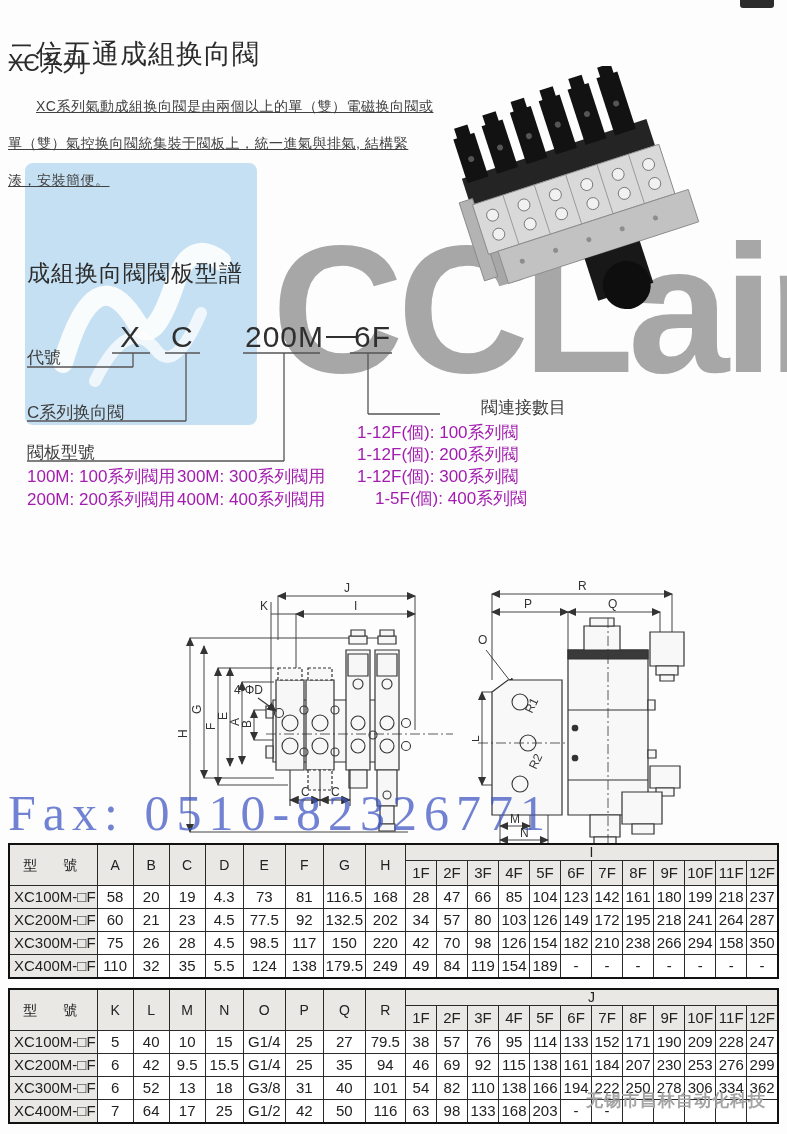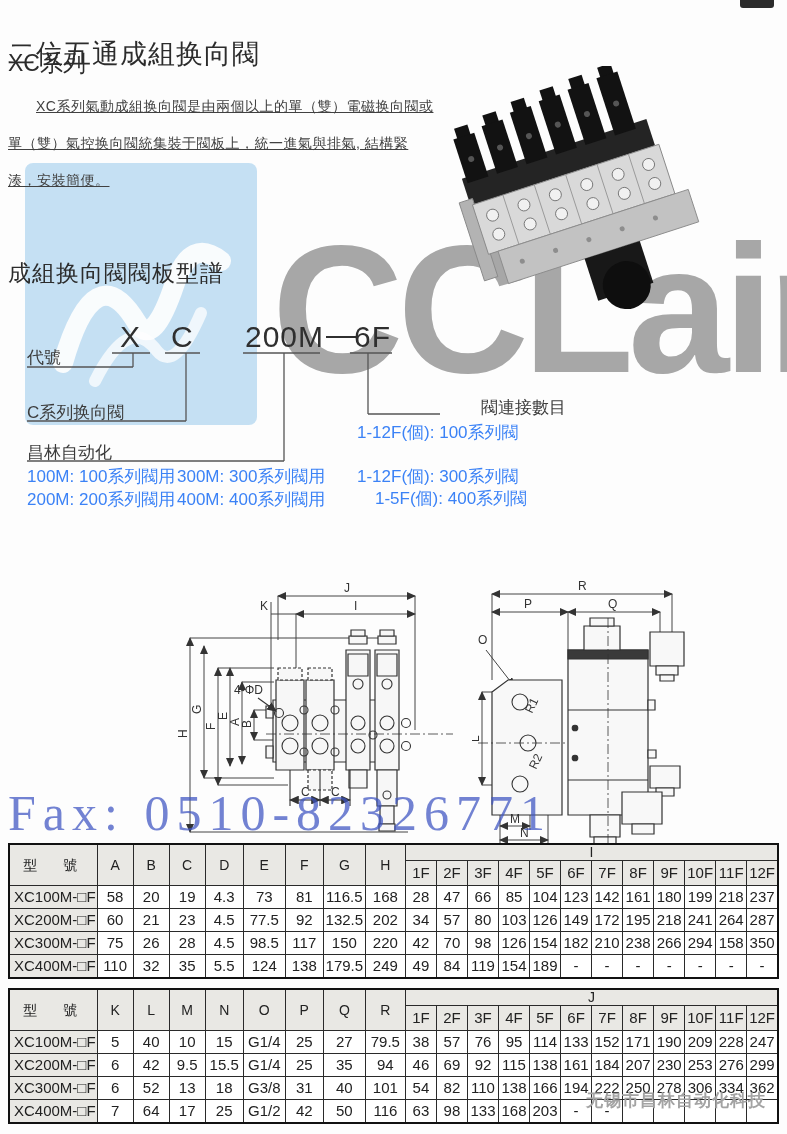--- a/index.html
+++ b/index.html
@@ -16,28 +16,28 @@
   .wm-cn{left:6px;top:398px;font-size:142px;font-weight:bold;color:#989898;opacity:.8;letter-spacing:6px;white-space:nowrap;z-index:1;line-height:1;text-shadow:0 4px 0 rgba(90,110,200,.22);}
   .wm-tel{left:8px;top:688px;font-size:50px;font-family:"Liberation Serif",serif;color:#3d54c2;opacity:.72;letter-spacing:7px;white-space:nowrap;z-index:6;}
   .wm-fax{left:8px;top:784px;font-size:50px;font-family:Liberation Serif, serif;color:#3d54c2;opacity:.72;letter-spacing:7px;white-space:nowrap;z-index:6;}
   .wm-footer{left:586px;top:1089px;font-size:17px;font-weight:bold;color:#a3a3a3;z-index:6;letter-spacing:1px;}
   .corner-frag{left:740px;top:0;width:34px;height:8px;background:#2c2c2c;border-radius:0 0 3px 3px;z-index:2;}
 
   
   .title{left:8px;top:12px;font-size:27px;color:#2c2c2c;letter-spacing:1px;z-index:3;margin-top:24px;}
   .series{left:8px;top:48px;font-size:23px;color:#2c2c2c;z-index:3;}
   .intro{left:8px;top:88px;width:428px;font-size:14px;line-height:37px;color:#414141;text-indent:2em;z-index:3;letter-spacing:.5px;text-decoration:underline;}
-  .sec-head{font-size:23px;color:#2c2c2c;z-index:3;letter-spacing:1px;}
+  .sec-head{font-size:23px;color:#2c2c2c;z-index:3;letter-spacing:1px;margin-left:19px;}
   .spec-head{left:8px;top:258px;}
   .dim-head{left:8px;top:546px;}
 
   
   .code{font-size:30px;color:#2f2f2f;z-index:3;letter-spacing:1px;}
   .spec-label{font-size:17px;color:#3c3c3c;z-index:3;}
-  .spec-opt{font-size:17px;color:#3b82f6;z-index:3;white-space:nowrap;}
+  .spec-opt{font-size:17px;color:#a21caf;z-index:3;white-space:nowrap;}
   svg text{font-family:"Liberation Sans",sans-serif;fill:#333;font-size:12px;}
   .spec-lines{left:0;top:300px;z-index:3;}
 
   
   .draw{z-index:4;}
   .draw line,.draw path,.draw rect,.draw circle,.draw polygon{vector-effect:non-scaling-stroke;}
 
   
   table.dim{position:absolute;left:8px;width:771px;border-collapse:collapse;table-layout:fixed;z-index:5;background:#fff;font-size:15px;color:#222;}
   #dim-table-1{top:843px;}
@@ -143,27 +143,28 @@
 
   <div class="abs sec-head spec-head">成組换向閥閥板型譜</div>
   <div class="abs code" style="left:120px;top:320px;">X</div>
   <div class="abs code" style="left:171px;top:320px;">C</div>
   <div class="abs code" style="left:245px;top:320px;">200M</div>
   <div class="abs code" style="left:326px;top:318px;">—</div>
   <div class="abs code" style="left:354px;top:320px;">6F</div>
 
   <div class="abs spec-label" style="left:27px;top:346px;">代號</div>
   <div class="abs spec-label" style="left:27px;top:401px;">C系列换向閥</div>
-  <div class="abs spec-label" style="left:27px;top:441px;">昌林自动化</div>
+  <div class="abs spec-label" style="left:27px;top:441px;">閥板型號</div>
   <div class="abs spec-opt" style="left:27px;top:465px;">100M: 100系列閥用</div>
   <div class="abs spec-opt" style="left:27px;top:488px;">200M: 200系列閥用</div>
   <div class="abs spec-opt" style="left:177px;top:465px;">300M: 300系列閥用</div>
   <div class="abs spec-opt" style="left:177px;top:488px;">400M: 400系列閥用</div>
   <div class="abs spec-label" style="left:443px;top:396px;padding-left:38px;">閥連接數目</div>
   <div class="abs spec-opt" style="left:357px;top:421px;">1-12F(個): 100系列閥</div>
+  <div class="abs spec-opt" style="left:357px;top:443px;">1-12F(個): 200系列閥</div>
   <div class="abs spec-opt" style="left:357px;top:465px;">1-12F(個): 300系列閥</div>
   <div class="abs spec-opt" style="left:375px;top:487px;text-align:center;">1-5F(個): 400系列閥</div>
 
   <svg class="abs spec-lines" width="500" height="220" viewBox="0 0 500 220">
     <g stroke="#555" stroke-width="1.3" fill="none">
       <line x1="112" y1="53" x2="150" y2="53"></line>
       <line x1="165" y1="53" x2="200" y2="53"></line>
       <line x1="243" y1="53" x2="320" y2="53"></line>
       <line x1="350" y1="53" x2="392" y2="53"></line>
       <line x1="133" y1="53" x2="133" y2="67"></line>

